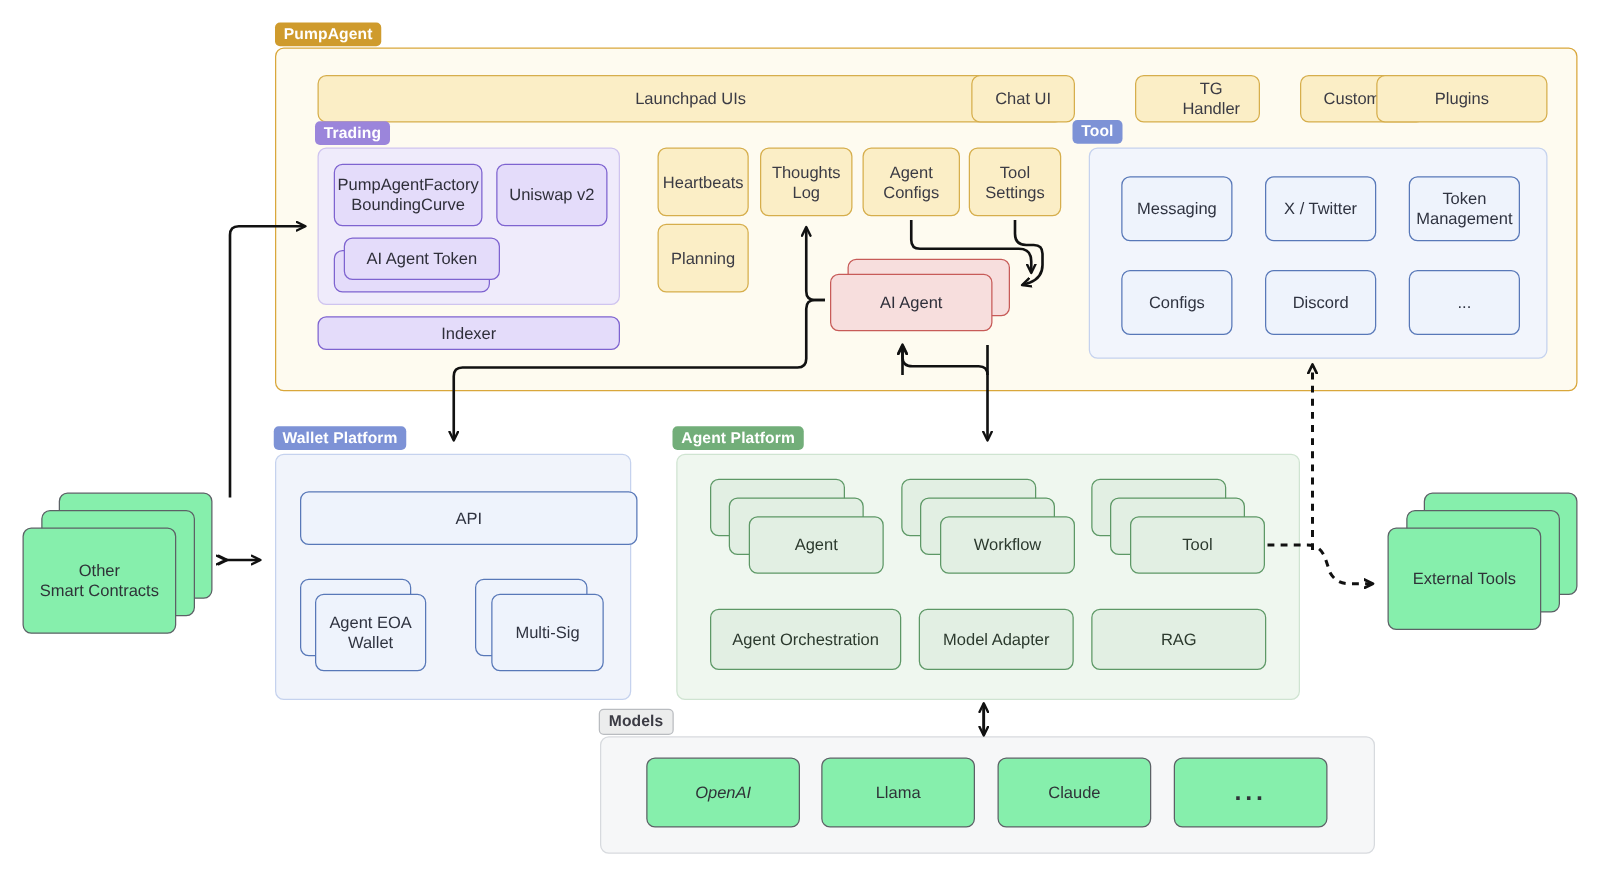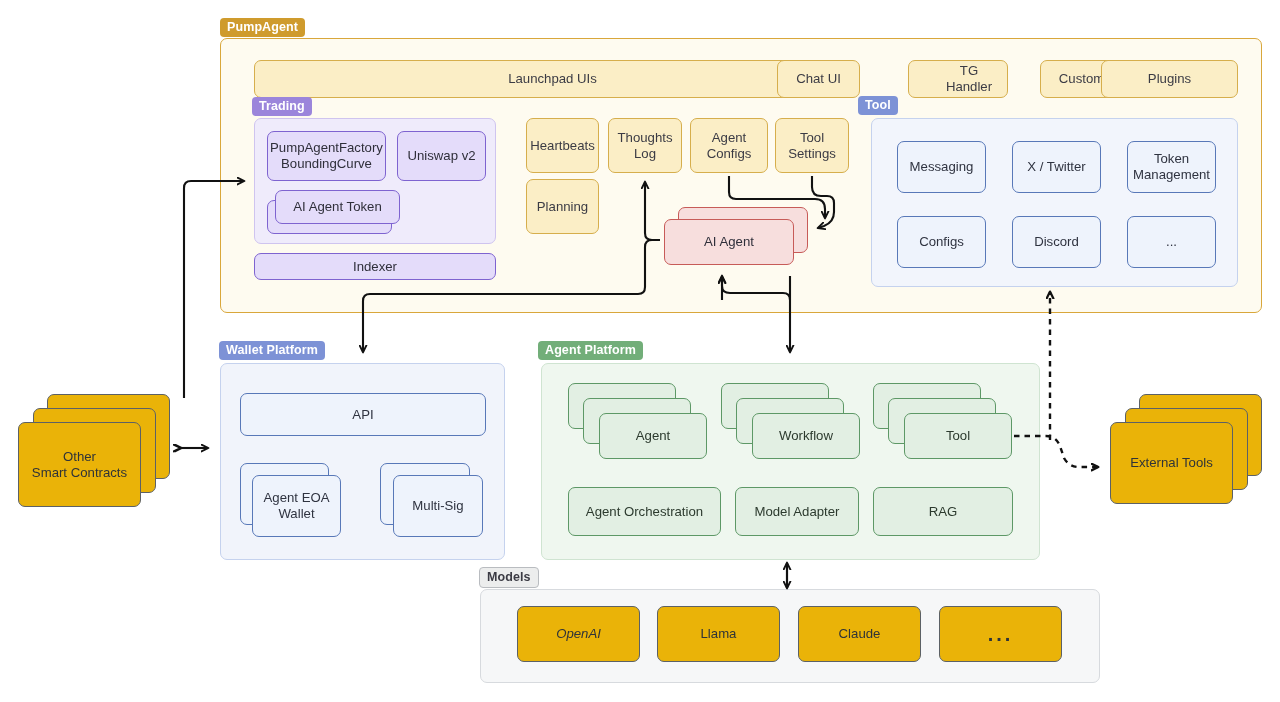--- a/index.html
+++ b/index.html
@@ -43,21 +43,21 @@
   .wallet-grp{background:#f1f4fb;border:1.2px solid #c5d2ee;}
 
   .red{background:#f7dedd;border:1.5px solid #c75b58;color:#2f2f3a;}
 
   .lbl-agentp{background:#72ae79;color:#ffffff;}
   .green-grp{background:#eff7ef;border:1.2px solid #cfe4d1;}
   .green{background:#e2efe3;border:1.5px solid #5d9866;color:#2c3a2e;}
 
   .lbl-models{background:#eceded;border:1px solid #b9bcc0;color:#3b3b44;font-weight:bold;}
   .gray-grp{background:#f6f7f8;border:1.2px solid #d7dade;}
-  .gray{background:#eab308;border:1.5px solid #5c6166;color:#2f3338;}
+  .gray{background:#86efac;border:1.5px solid #5c6166;color:#2f3338;}
 
   .dots{letter-spacing:3px;font-size:20px;line-height:18px;font-weight:bold;}
 
   svg.wires{position:absolute;left:0;top:0;width:1280px;height:702px;
             pointer-events:none;overflow:visible;}
   .wire{fill:none;stroke:#111111;stroke-width:2.1px;}
   .wire-d{fill:none;stroke:#111111;stroke-width:2.4px;stroke-dasharray:5.5 5;}
 </style>
 </head>
 <body>
@@ -108,21 +108,21 @@
   <div class="node blue" style="left:1012px;top:141px;width:89px;height:52px;">X / Twitter</div>
   <div class="node blue" style="left:1127px;top:141px;width:89px;height:52px;">Token
 Management</div>
   <div class="node blue" style="left:897px;top:216px;width:89px;height:52px;">Configs</div>
   <div class="node blue" style="left:1012px;top:216px;width:89px;height:52px;">Discord</div>
   <div class="node blue" style="left:1127px;top:216px;width:89px;height:52px;">...</div>
 
   <div class="group wallet-grp" style="left:220px;top:363px;width:285px;height:197px;"></div>
   <div class="grp-label lbl-wallet" style="left:219px;top:341px;">Wallet Platform</div>
 
-  <div class="node blue" style="left:240px;top:393px;width:246px;height:43px;">API</div>
+  <div class="node blue" style="left:240px;top:393px;width:270px;height:43px;">API</div>
 
   <div class="stack" style="left:240px;top:463px;width:101px;height:74px;">
     <div class="card blue" style="left:0px;top:0px;width:89px;height:62px;"></div>
     <div class="card blue front" style="left:12px;top:12px;width:89px;height:62px;">Agent EOA
 Wallet</div>
   </div>
 
   <div class="stack" style="left:380px;top:463px;width:103px;height:74px;">
     <div class="card blue" style="left:0px;top:0px;width:90px;height:62px;"></div>
     <div class="card blue front" style="left:13px;top:12px;width:90px;height:62px;">Multi-Sig</div>

